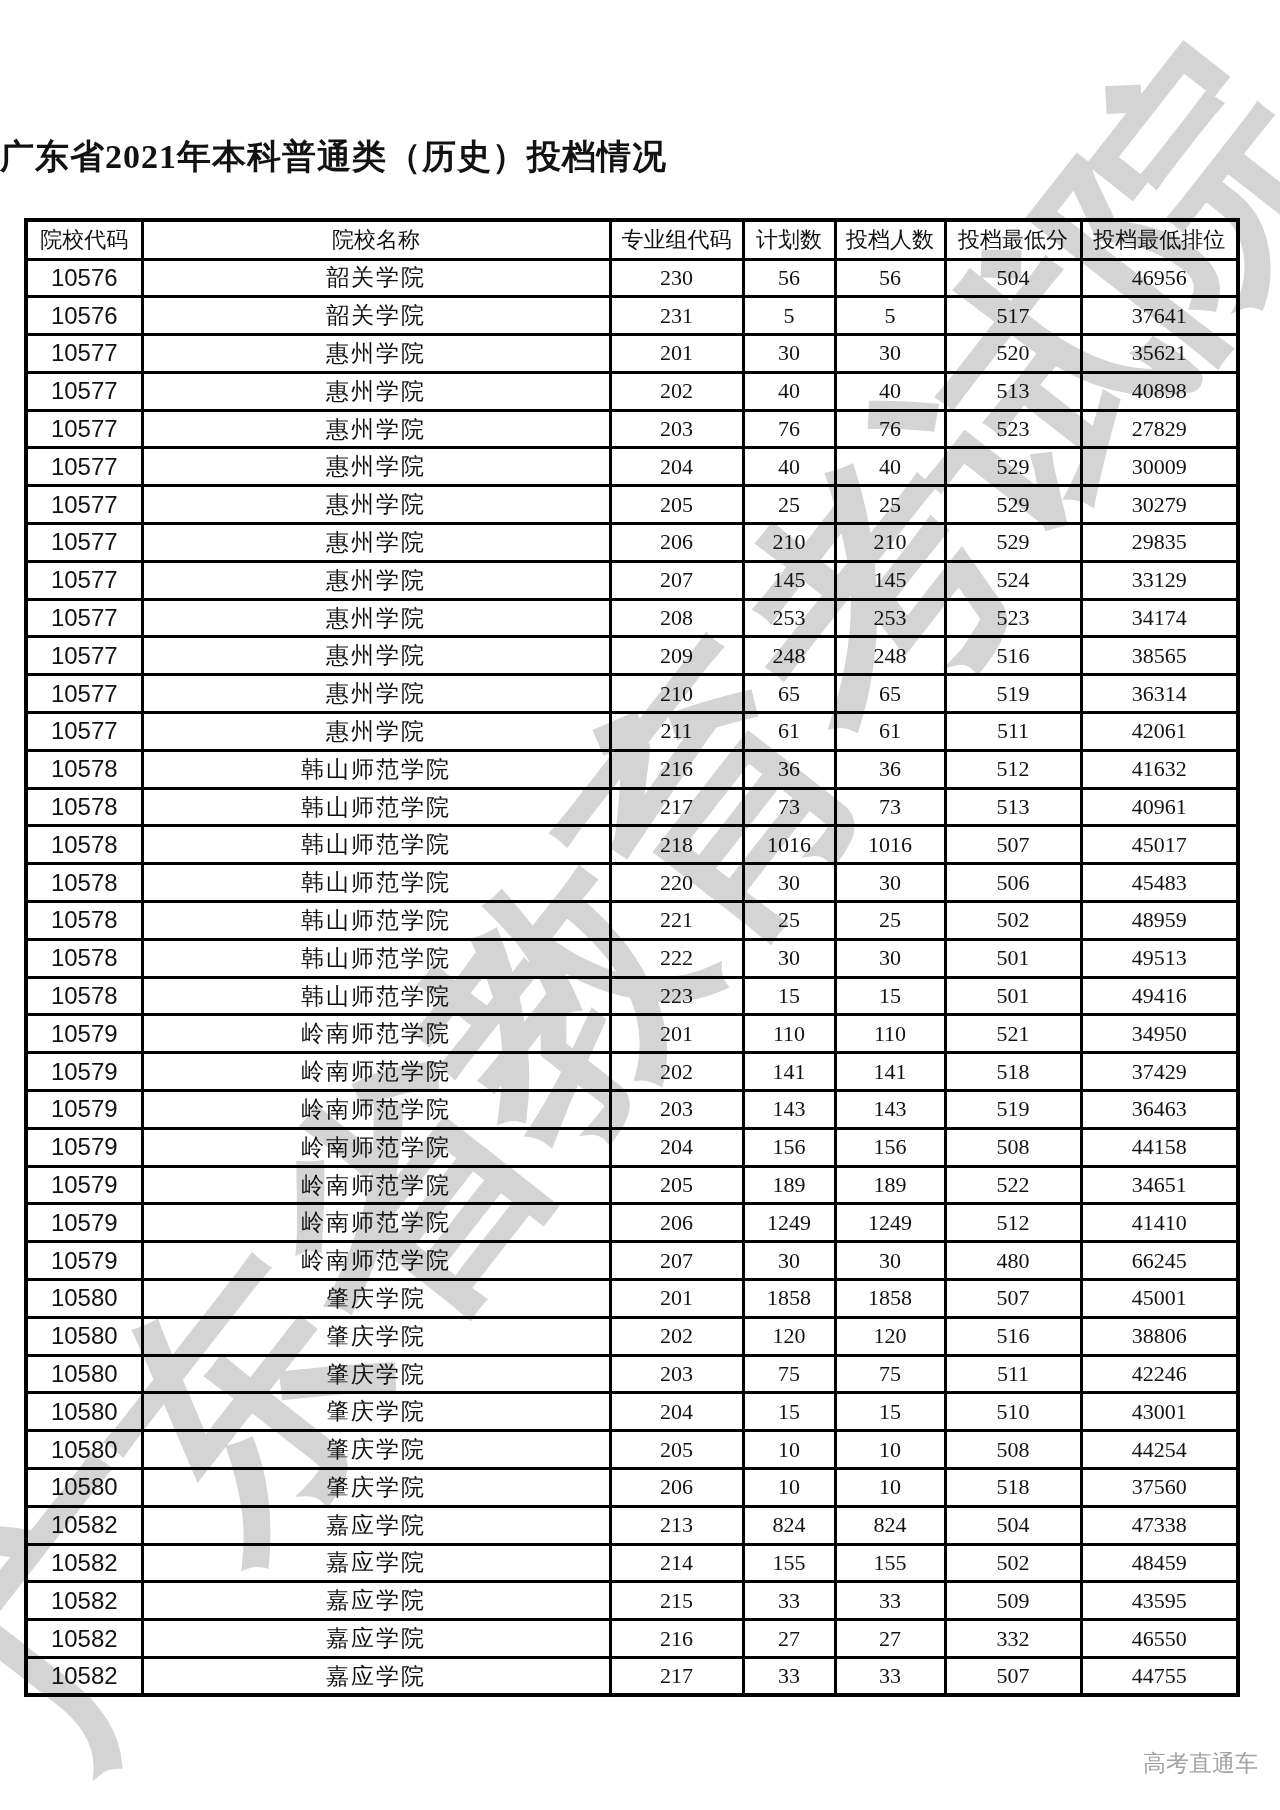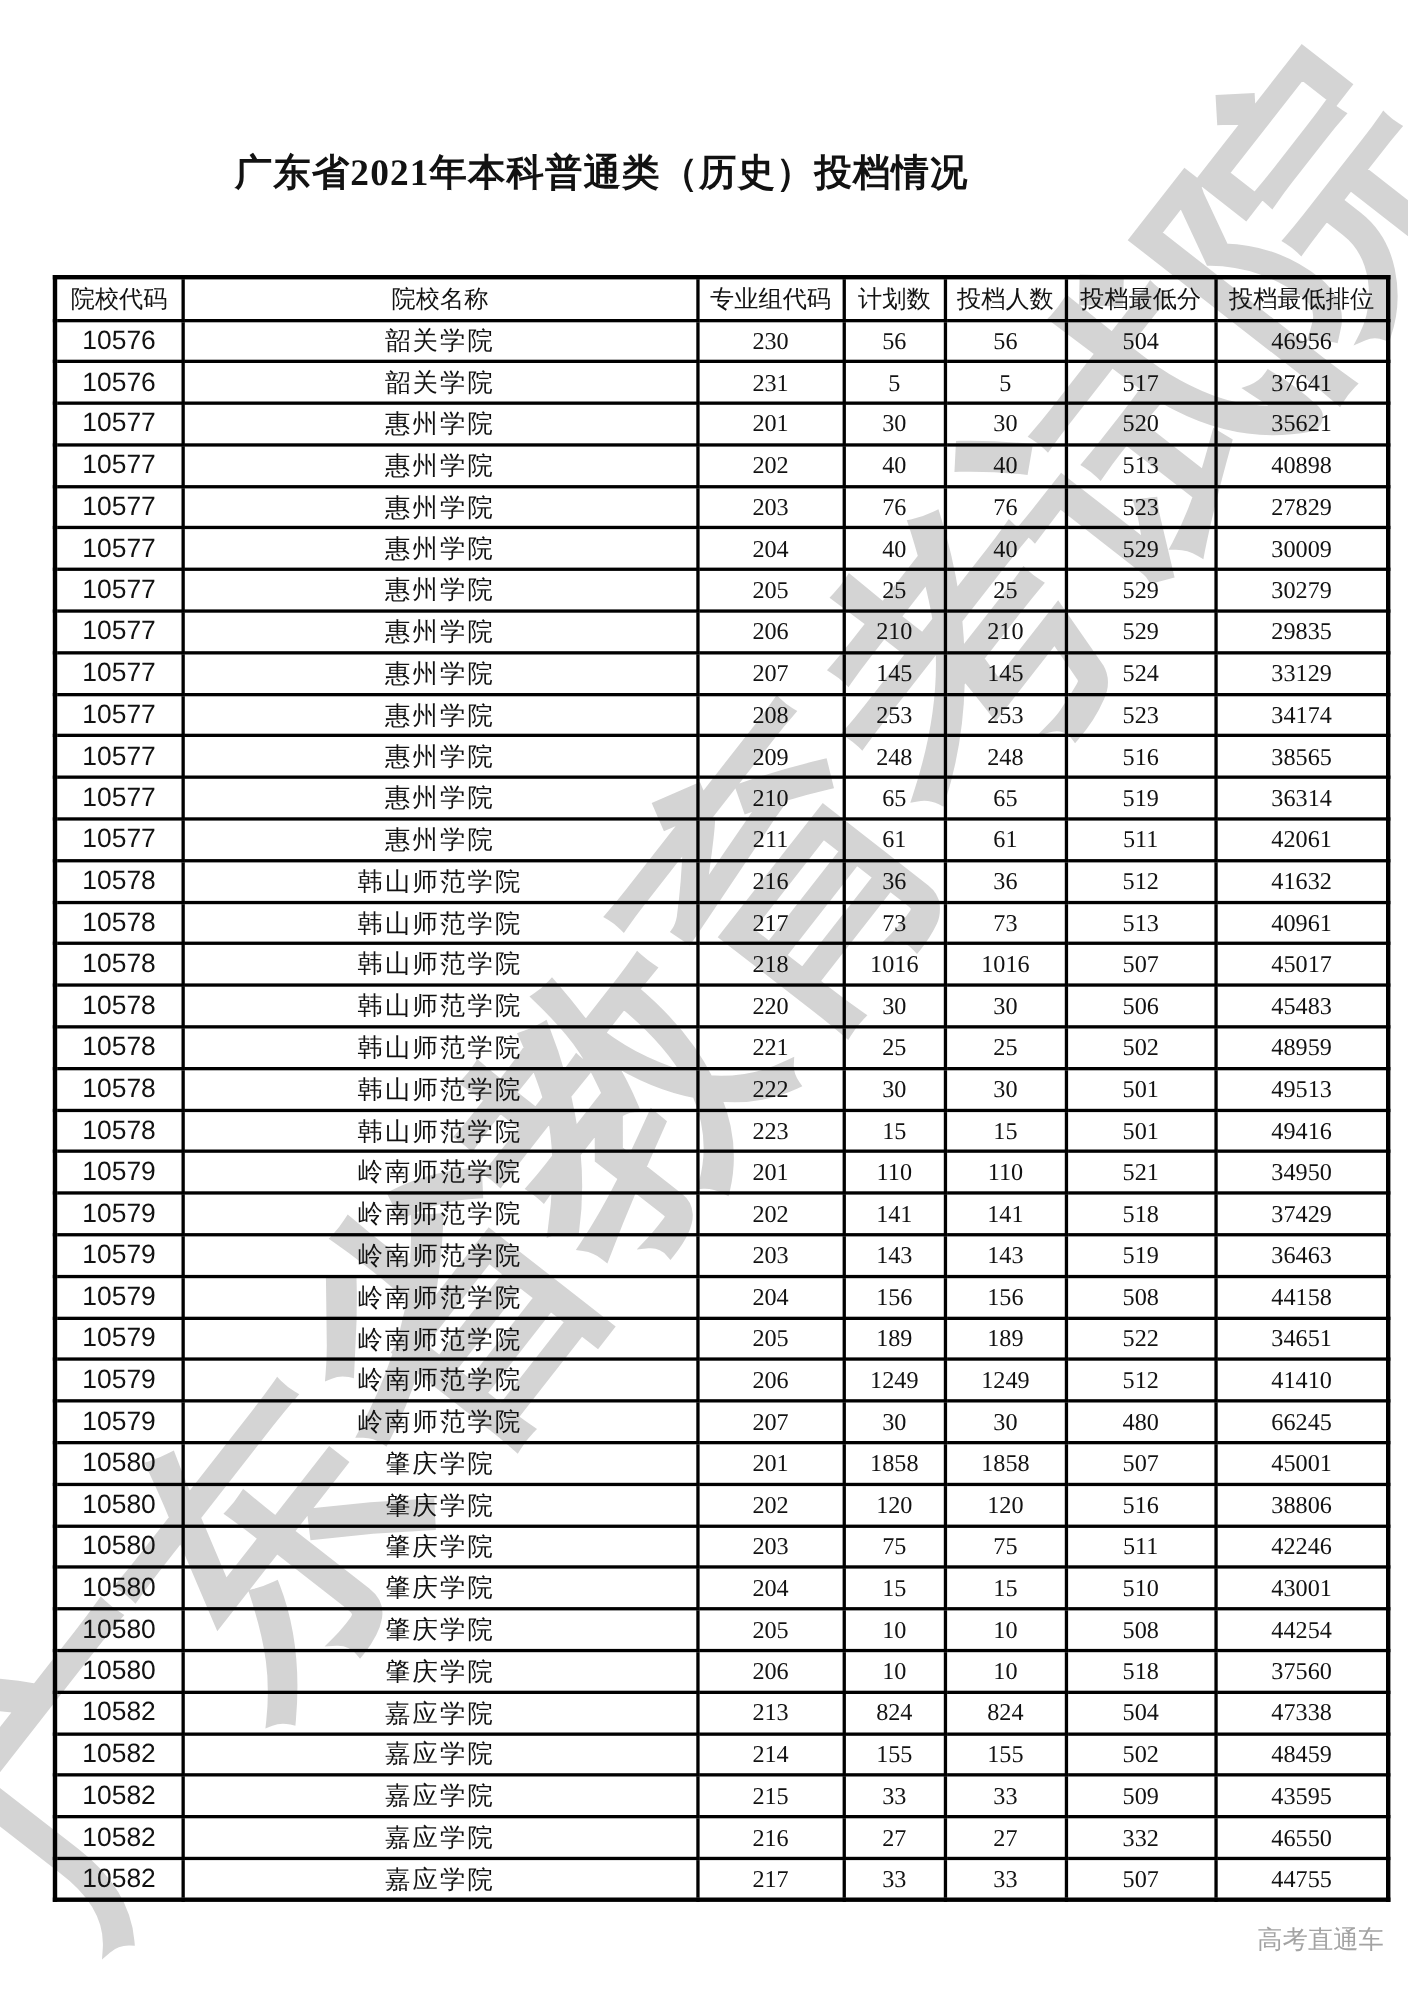--- a/index.html
+++ b/index.html
@@ -13,28 +13,27 @@
   .watermark {
     position:absolute; left:50%; top:50%;
     transform:translate(-50%,-50%) rotate(-52deg);
     font-size:262px; font-weight:bold; white-space:nowrap;
     color:#c6c6c6; opacity:0.75; z-index:1;
     letter-spacing:-6px; pointer-events:none;
     font-family:"Liberation Serif","DejaVu Serif",serif;
   }
   .title {
     position:absolute; top:134px; left:0; width:1094px;
-    text-align:center; font-size:34px; font-weight:bold;
+    text-align:left; font-size:34px; font-weight:bold;
     letter-spacing:1px; z-index:2;
   }
   .score-table {
-    position:absolute; top:218px; left:48px; width:1212px;
+    position:absolute; top:218px; left:24px; width:1212px;
     border-collapse:collapse; table-layout:fixed; z-index:2;
     background:transparent;
-    margin-top:32px;
   }
   .score-table th, .score-table td {
     border:3px solid #000; text-align:center; vertical-align:middle;
     overflow:hidden; white-space:nowrap; background:transparent;
   }
   .score-table { border:4px solid #000; }
   .score-table thead tr { height:39px; }
   .score-table tbody tr { height:37.8px; }
   .score-table th { font-size:22px; font-weight:normal; }
   .score-table td { font-size:22px; }

